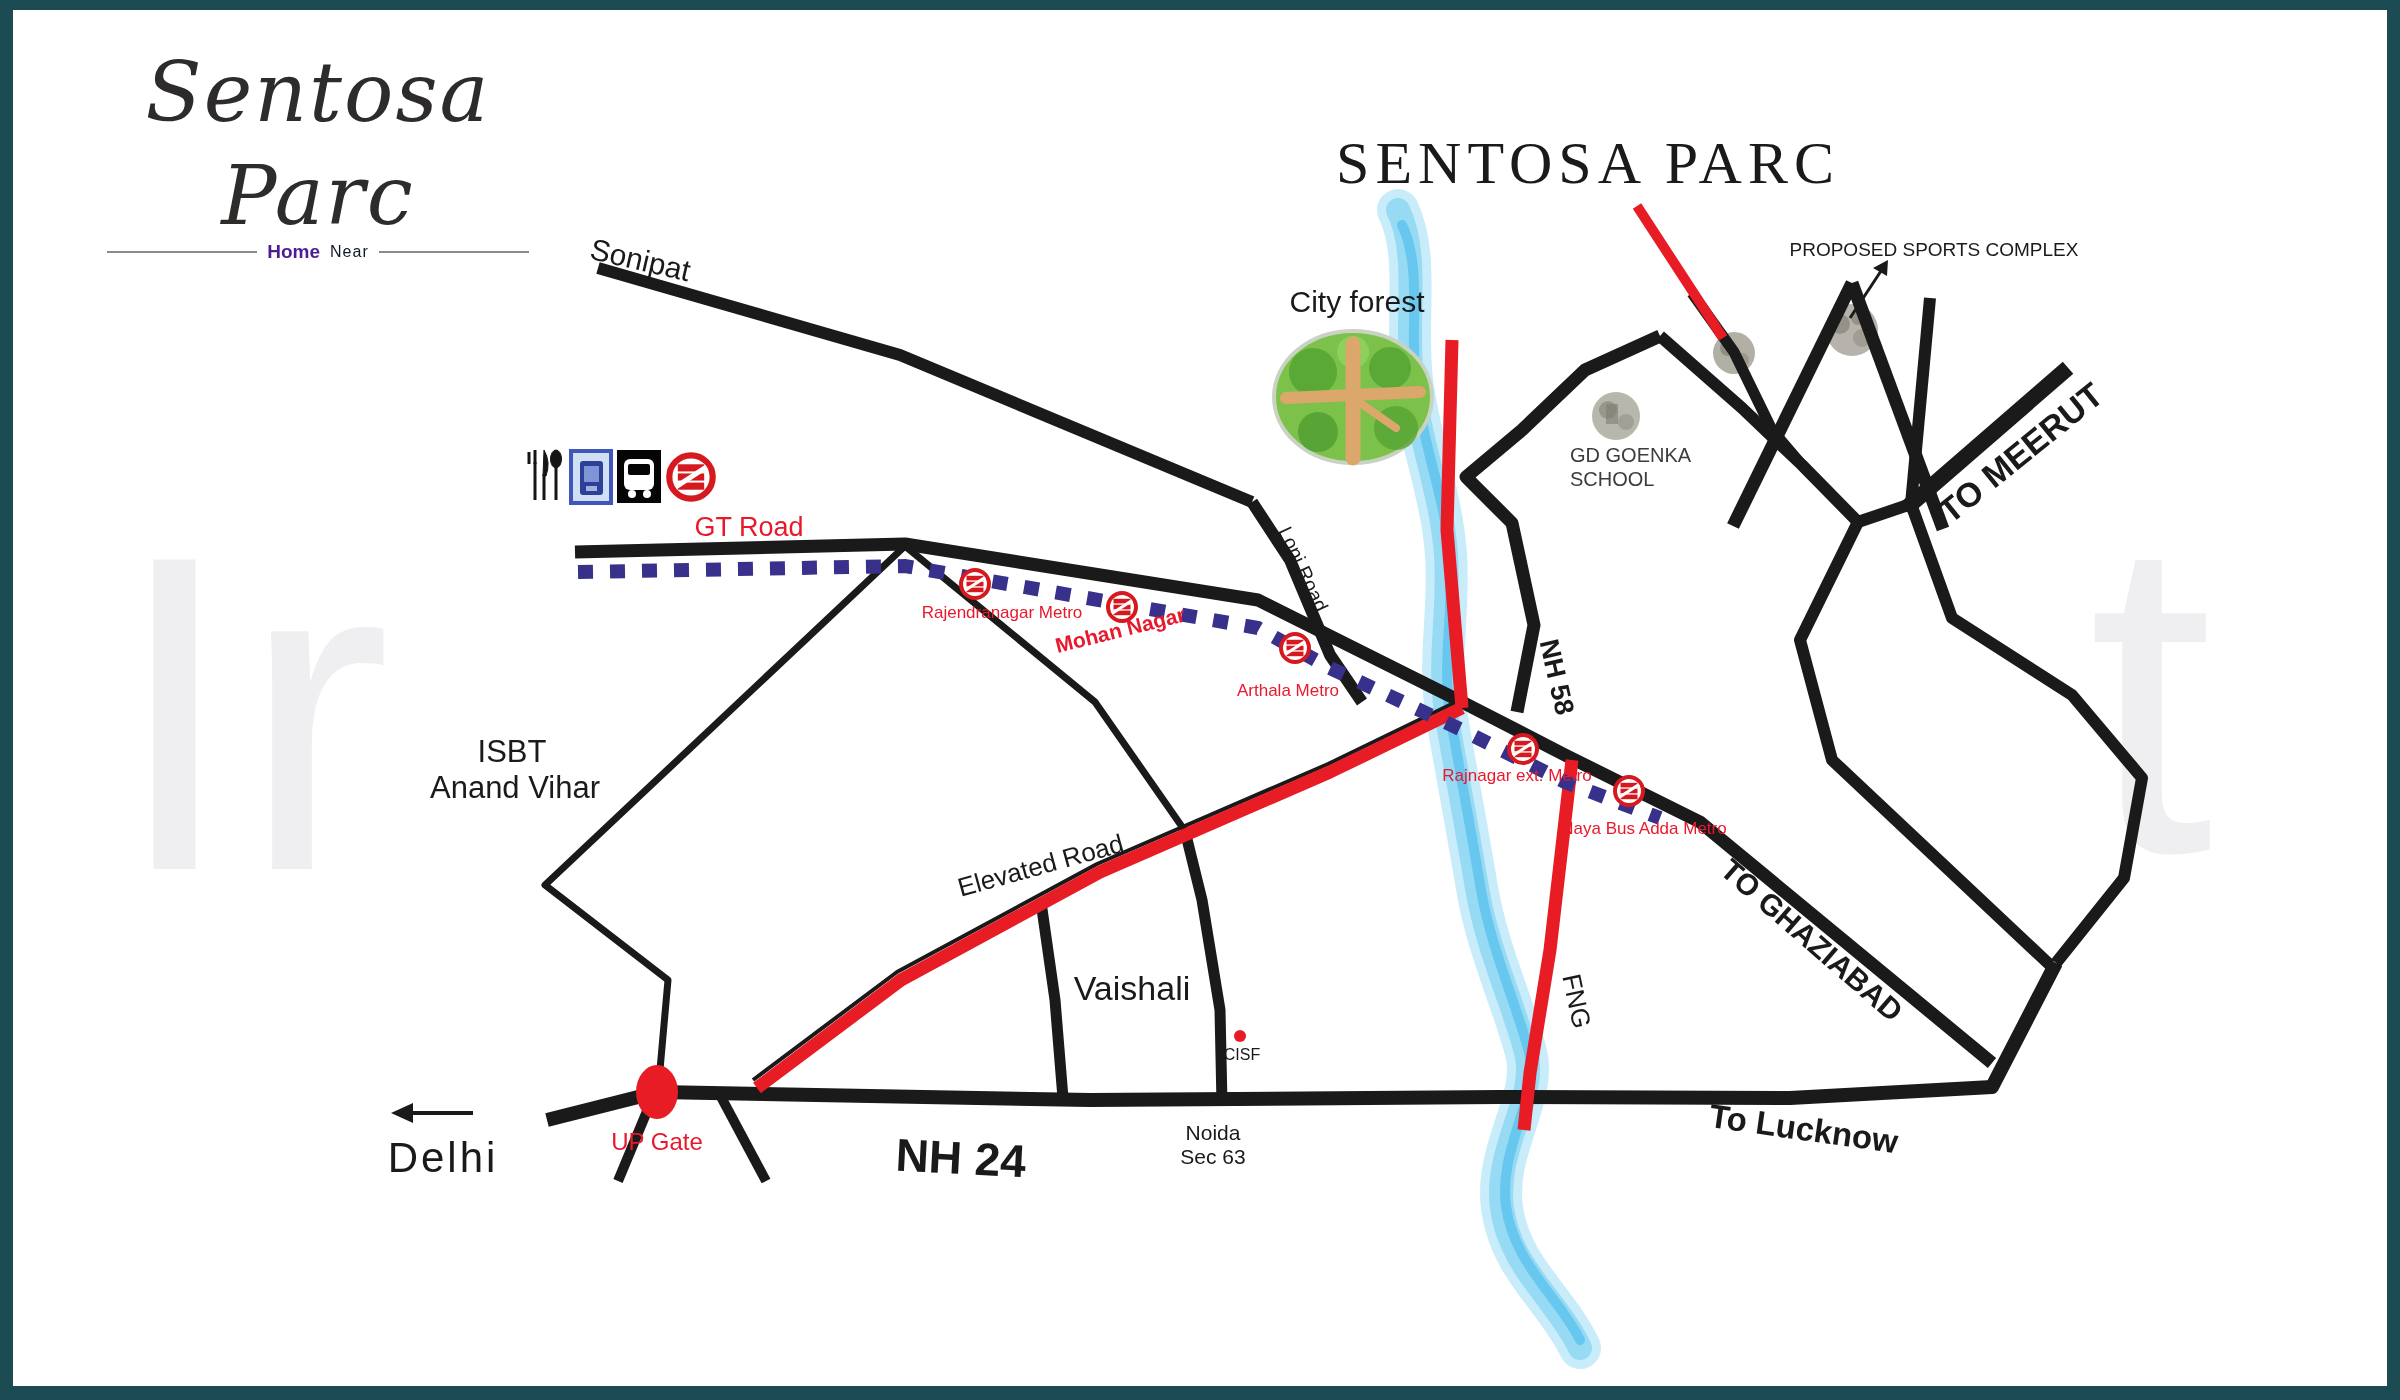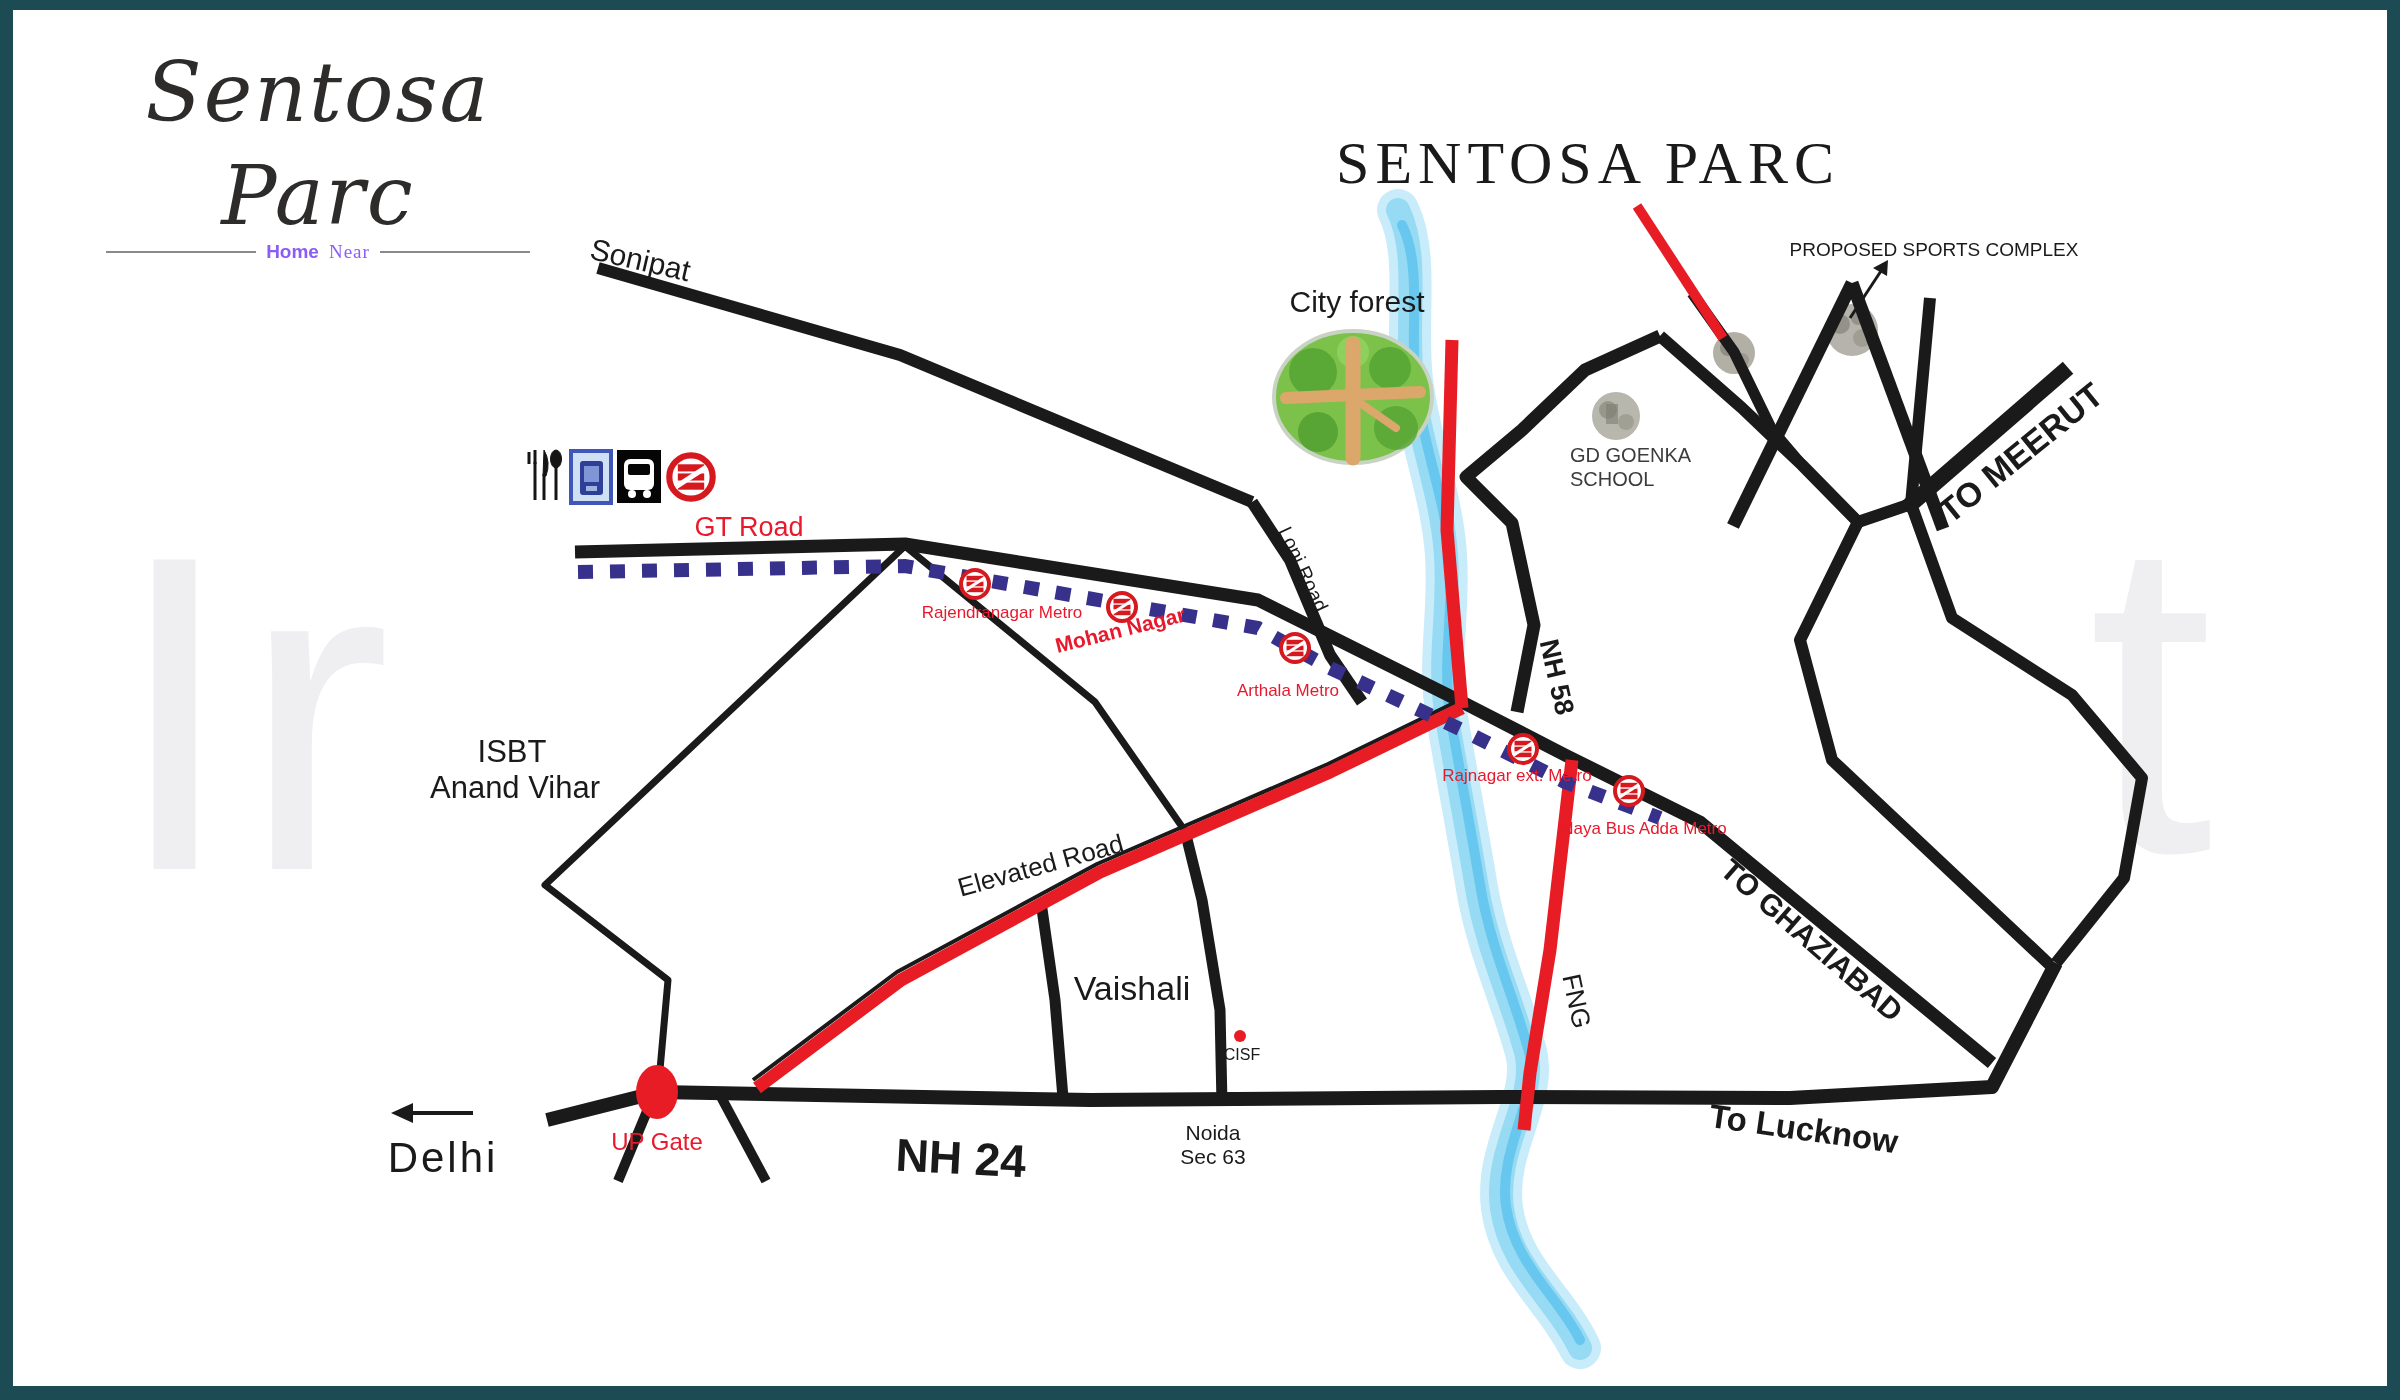--- a/index.html
+++ b/index.html
@@ -9,22 +9,22 @@
          border-width:10px 13px 14px 13px;pointer-events:none;z-index:40;}
   .wm{position:absolute;z-index:1;color:#efeff2;font-family:"Liberation Sans",sans-serif;
       font-size:450px;line-height:1;letter-spacing:4px;user-select:none;}
   .wm-left{left:112px;top:488px;}
   .wm-right{left:2088px;top:470px;}
   .logo{position:absolute;left:78px;top:42px;width:480px;z-index:30;text-align:center;}
   .logo-script{font-family:"DejaVu Serif",serif;font-style:italic;font-size:82px;
                color:#2e2b2b;line-height:1.25;letter-spacing:2px;}
   .logo-tag{display:flex;align-items:center;justify-content:center;gap:10px;margin-top:-6px;}
   .logo-tag .rule{display:inline-block;height:2px;background:#8a8a8a;flex:1;max-width:150px;}
-  .tag-b{font-size:19px;font-weight:bold;color:#8b5cf6;}
-  .tag-l{font-size:19px;color:#8b5cf6;letter-spacing:1px;font-family:Liberation Serif, serif;}
+  .tag-b{font-size:19px;font-weight:bold;color:#4c1d95;}
+  .tag-l{font-size:16px;color:#0f172a;letter-spacing:1px;}
   .page-title{position:absolute;left:2040px;top:30px;width:300px;z-index:30;
               font-size:72px;color:#111;text-align:center;}
   svg{position:absolute;inset:0;z-index:10;}
   text{font-family:"Liberation Sans",sans-serif;}
   .t-blk{fill:#1a1a1a;}
   .t-red{fill:#e8192c;}
   .t-grey{fill:#3c3c3c;}
   .t-bold{font-weight:bold;}
   .t-serif{font-family:"Liberation Serif",serif;letter-spacing:6px;}
   .mid{text-anchor:middle;}

